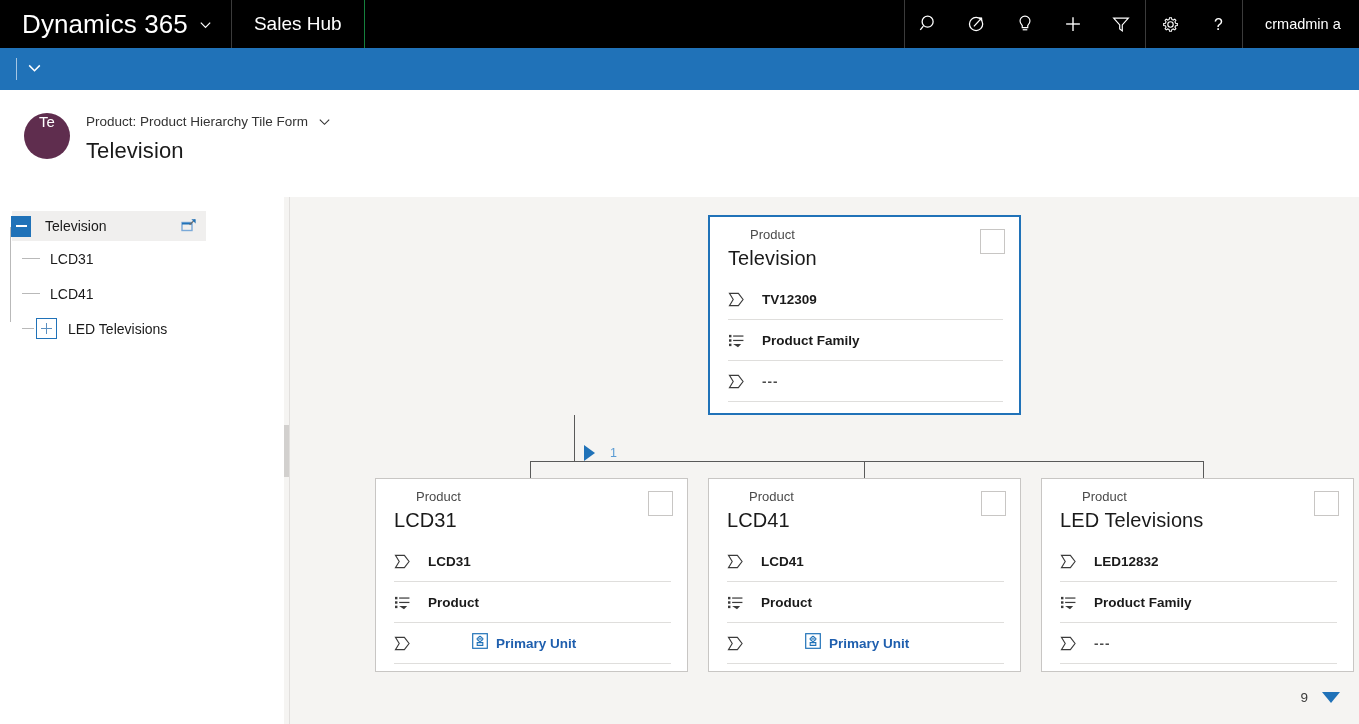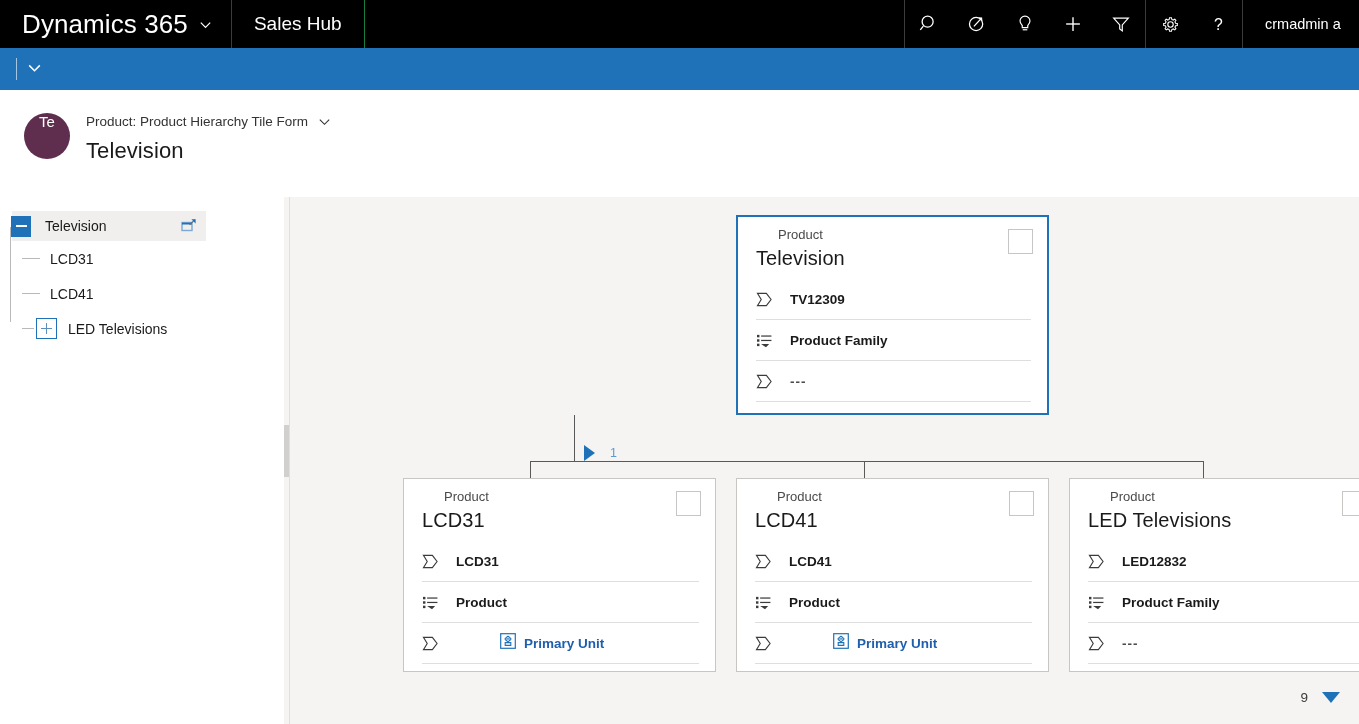--- a/index.html
+++ b/index.html
@@ -210,21 +210,20 @@
     overflow:hidden;
   }
 
   
   .tile {
     position:absolute;
     background:#ffffff;
     border:1px solid #c8c6c4;
     box-sizing:border-box;
     cursor:pointer;
-    margin-left:28px;
   }
   .tile.selected {
     border:2px solid #2072b8;
   }
   .tile-inner { padding: 10px 16px 0 18px; position:relative; height:100%; }
   .tile-check {
     position:absolute; right:14px; top:12px;
     width:25px; height:25px;
     border:1px solid #c8c6c4; background:#ffffff;
     cursor:pointer;

